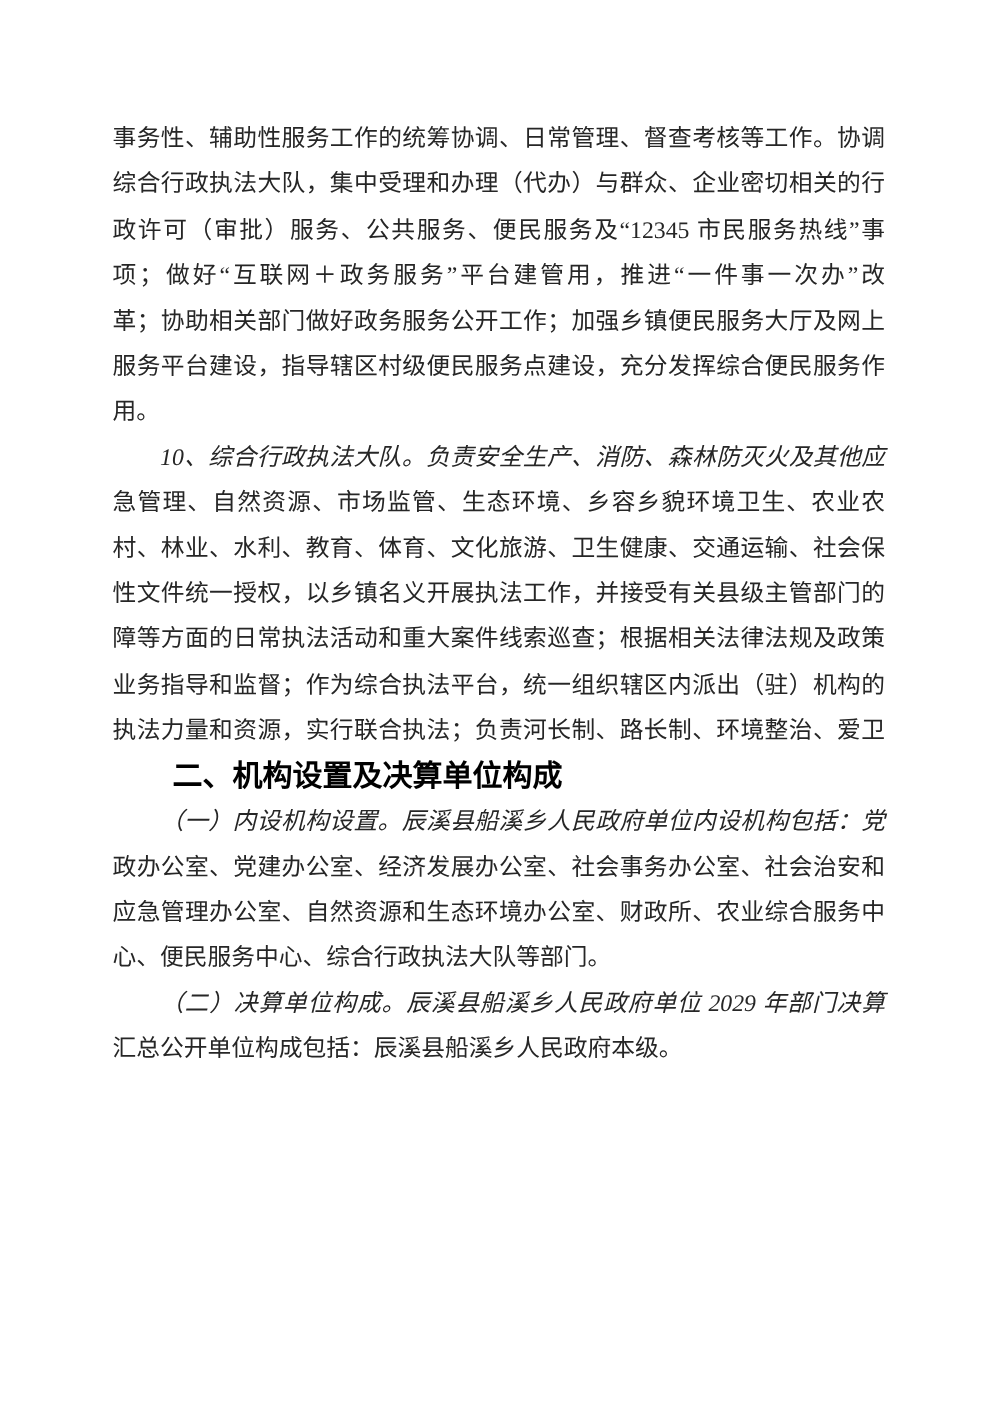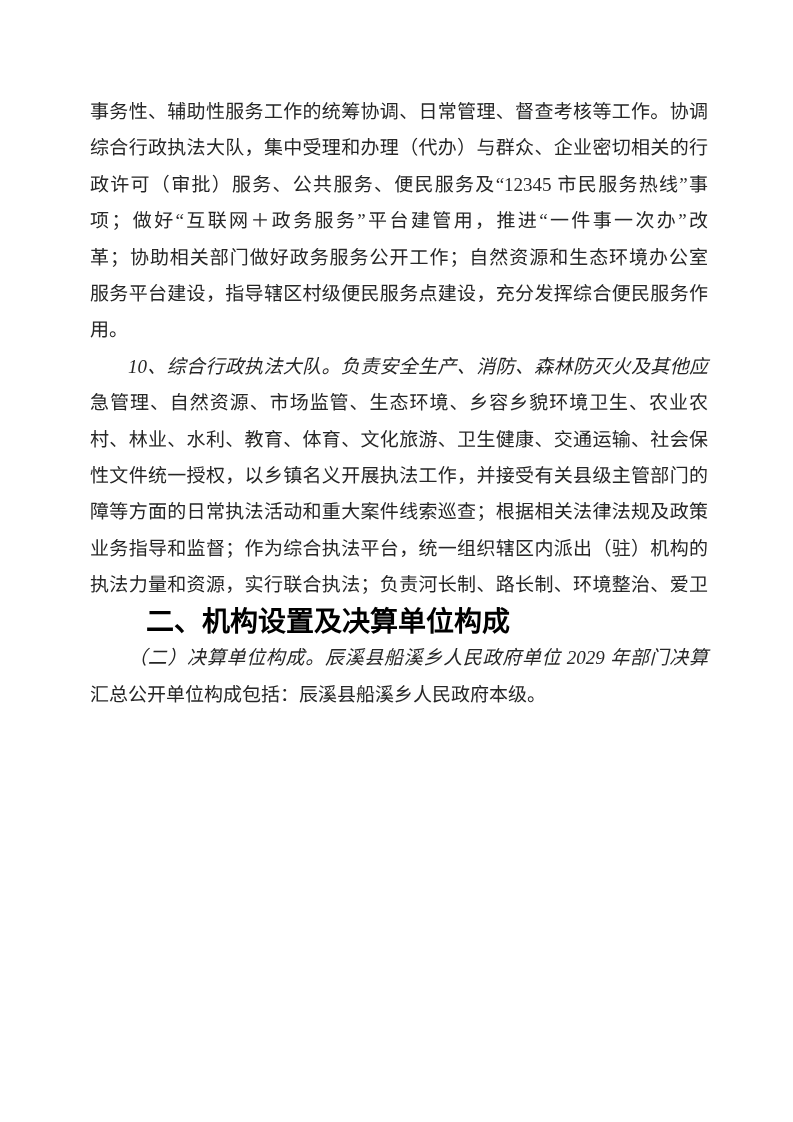--- a/index.html
+++ b/index.html
@@ -24,54 +24,60 @@
   .textline.pl {            
     text-align-last: left;
   }
   .textline.ind {           
     text-indent: 2em;
     font-style: italic;
   }
   .h2 {
     font-family: "Liberation Sans", "DejaVu Sans", sans-serif;
     font-weight: bold;
-    font-size: 28px;
+    font-size: 24px;
     line-height: 36.4px;
     color: #000000;
     text-indent: 2em;
     text-align: left;
     text-align-last: left;
   }
 </style>
 </head>
 <body>
 
 <div class="page">
 
   <div>
     <div class="textline">事务性、辅助性服务工作的统筹协调、日常管理、督查考核等工作。协调</div>
     <div class="textline">综合行政执法大队，集中受理和办理（代办）与群众、企业密切相关的行</div>
     <div class="textline">政许可（审批）服务、公共服务、便民服务及“12345 市民服务热线”事</div>
     <div class="textline">项；做好“互联网＋政务服务”平台建管用，推进“一件事一次办”改</div>
-    <div class="textline">革；协助相关部门做好政务服务公开工作；自然资源和生态环境办公室</div>
+    <div class="textline">革；协助相关部门做好政务服务公开工作；加强乡镇便民服务大厅及网上</div>
     <div class="textline">服务平台建设，指导辖区村级便民服务点建设，充分发挥综合便民服务作</div>
     <div class="textline pl">用。</div>
   </div>
 
   <div>
     <div class="textline ind">10、综合行政执法大队。负责安全生产、消防、森林防灭火及其他应</div>
     <div class="textline">急管理、自然资源、市场监管、生态环境、乡容乡貌环境卫生、农业农</div>
     <div class="textline">村、林业、水利、教育、体育、文化旅游、卫生健康、交通运输、社会保</div>
     <div class="textline">性文件统一授权，以乡镇名义开展执法工作，并接受有关县级主管部门的</div>
     <div class="textline">障等方面的日常执法活动和重大案件线索巡查；根据相关法律法规及政策</div>
     <div class="textline">业务指导和监督；作为综合执法平台，统一组织辖区内派出（驻）机构的</div>
     <div class="textline">执法力量和资源，实行联合执法；负责河长制、路长制、环境整治、爱卫</div>
   </div>
 
   <div class="h2">二、机构设置及决算单位构成</div>
 
+  <div>
+    <div class="textline ind">（一）内设机构设置。辰溪县船溪乡人民政府单位内设机构包括：党</div>
+    <div class="textline">政办公室、党建办公室、经济发展办公室、社会事务办公室、社会治安和</div>
+    <div class="textline">应急管理办公室、自然资源和生态环境办公室、财政所、农业综合服务中</div>
+    <div class="textline pl">心、便民服务中心、综合行政执法大队等部门。</div>
+  </div>
 
   <div>
     <div class="textline ind">（二）决算单位构成。辰溪县船溪乡人民政府单位 2029 年部门决算</div>
     <div class="textline pl">汇总公开单位构成包括：辰溪县船溪乡人民政府本级。</div>
   </div>
 
 </div>
 
 </body></html>

